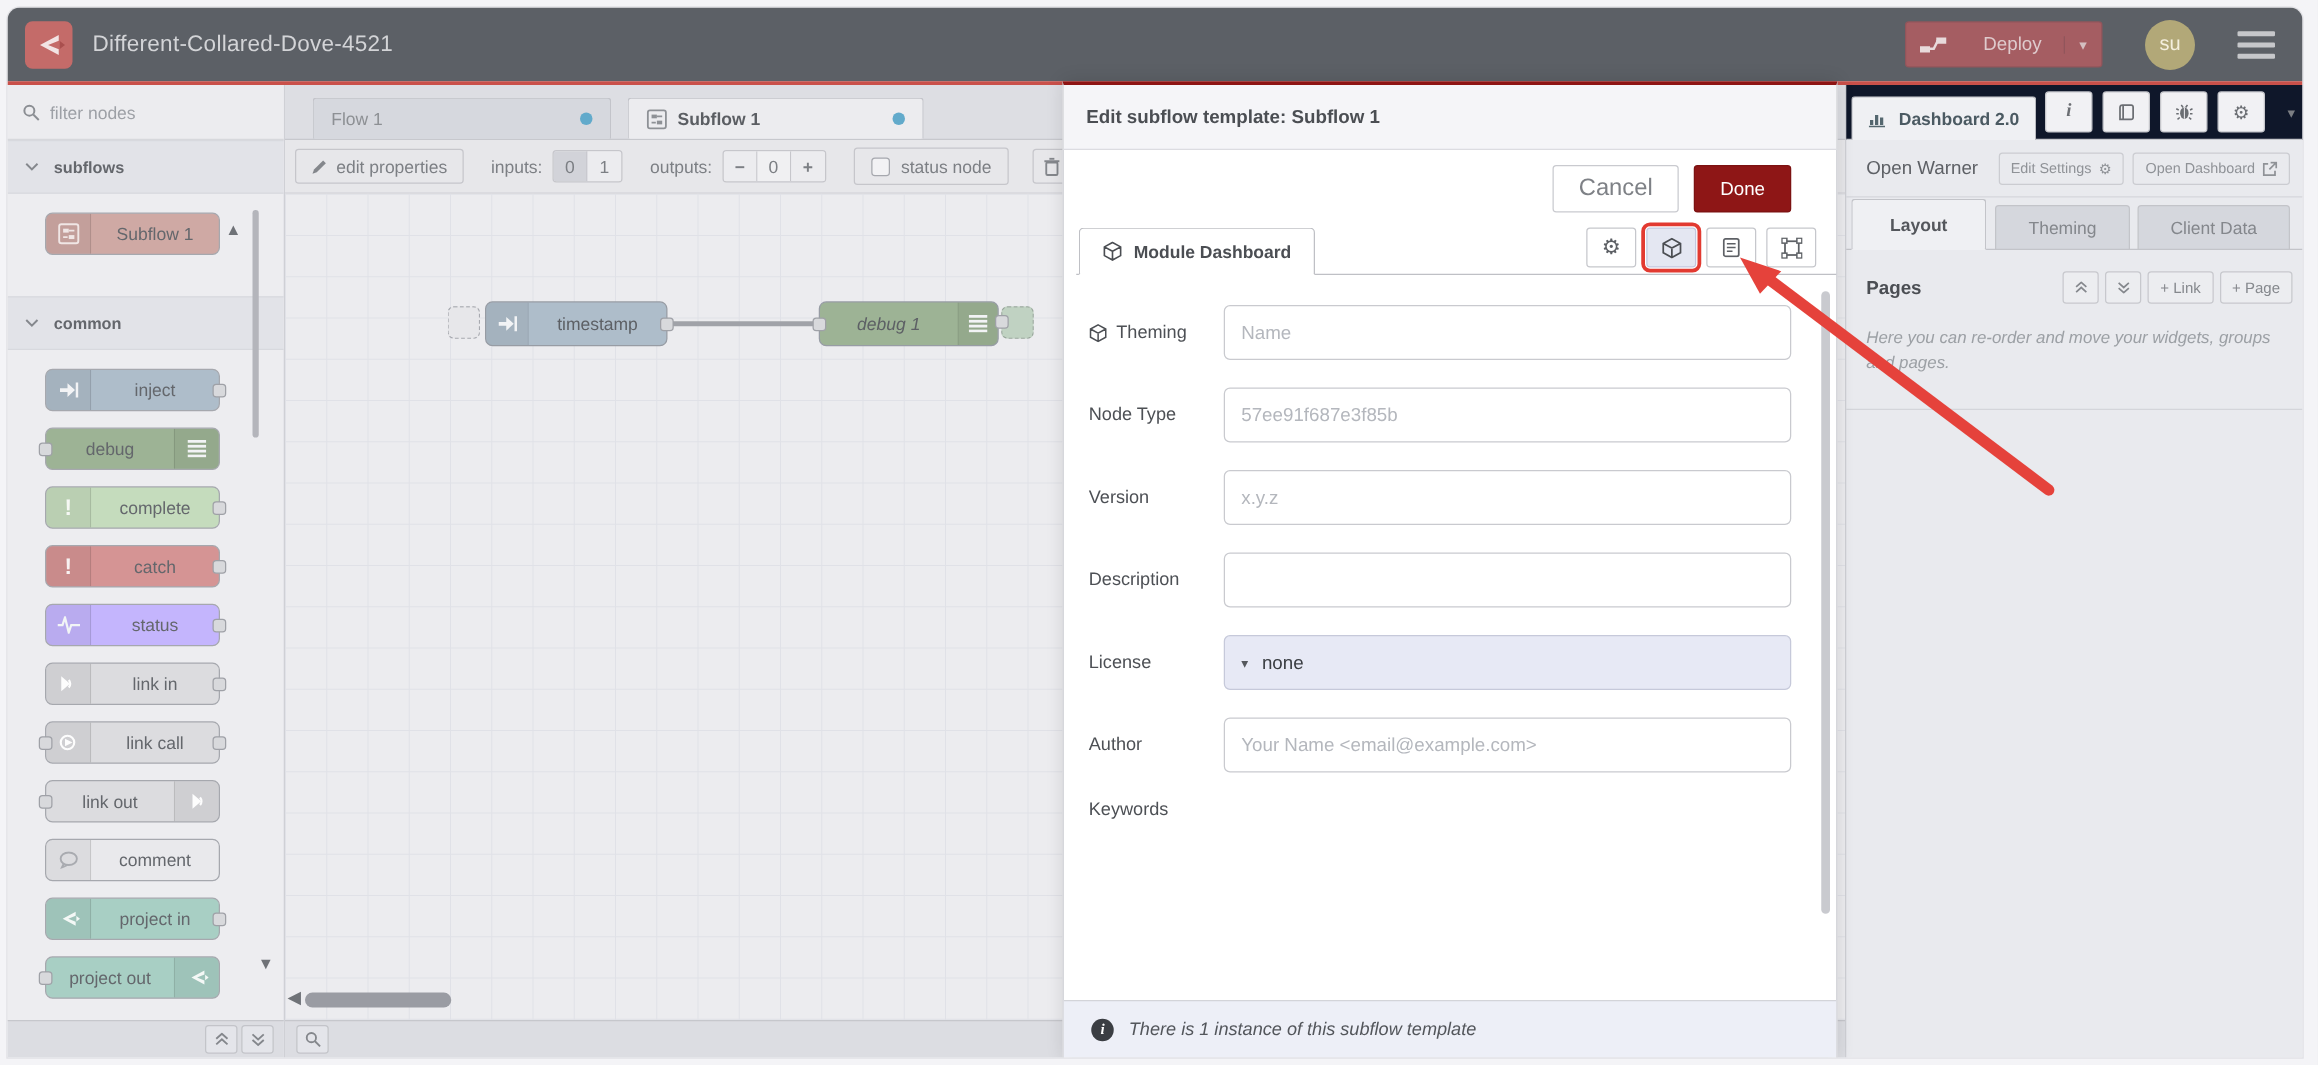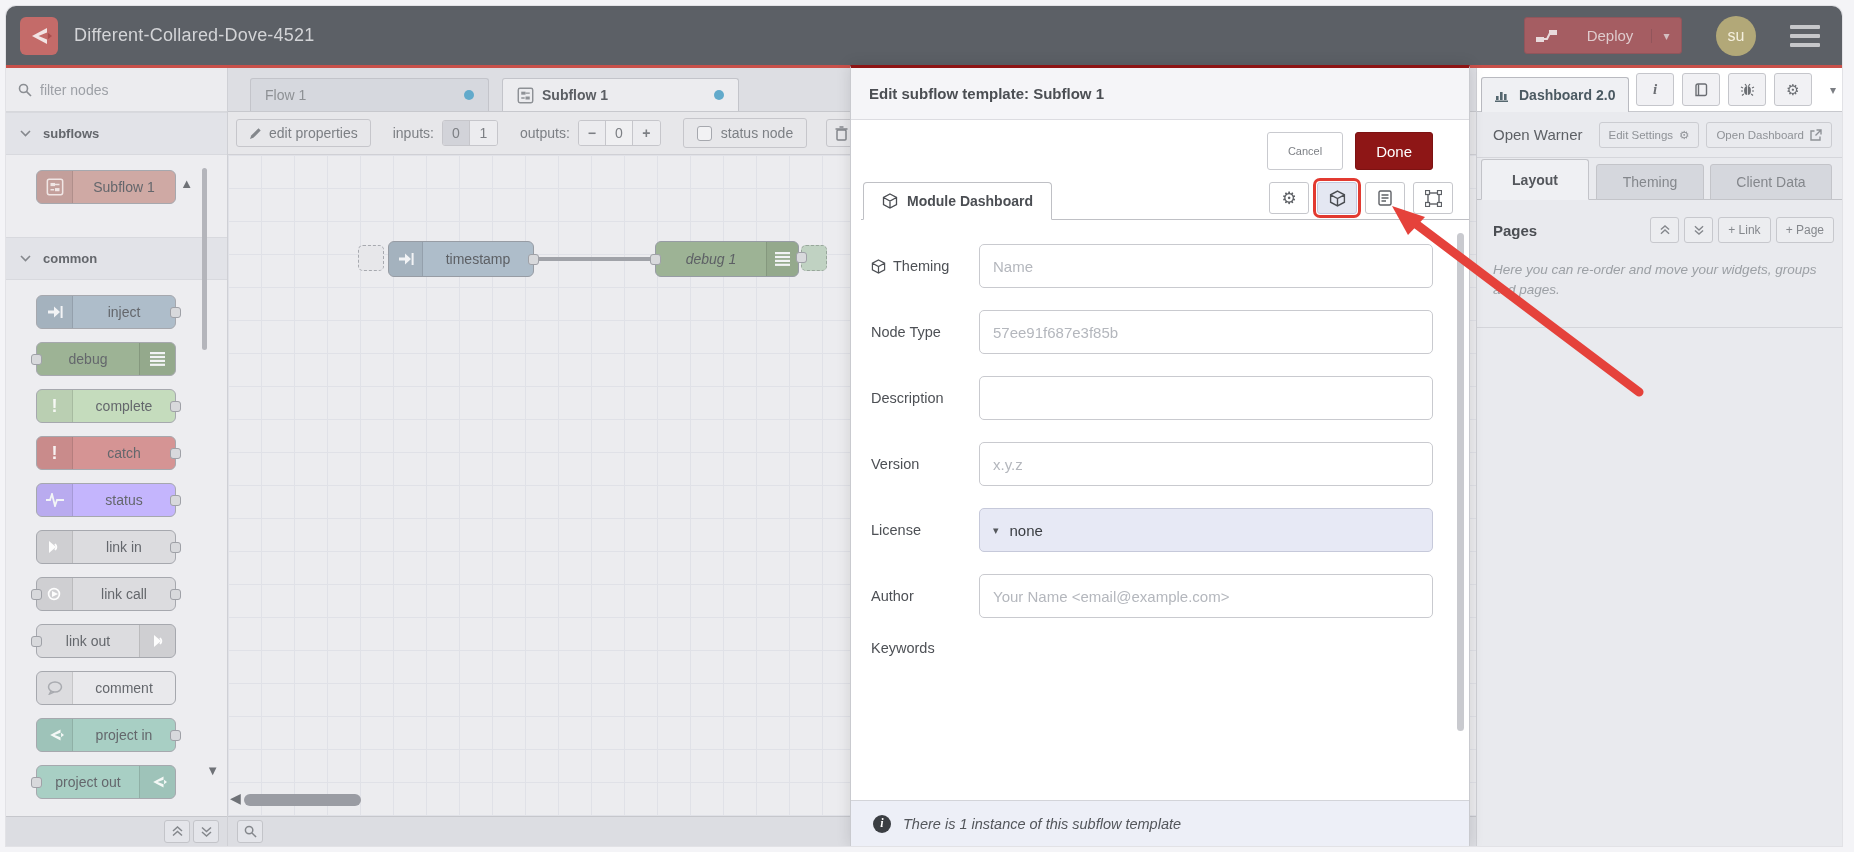--- a/index.html
+++ b/index.html
@@ -106,21 +106,21 @@
 
   
   .tray { position:absolute; left:844px; top:59px; bottom:0; width:620px; background:#fff;
     border-left:1px solid #c9cacf; border-right:1px solid #c9cacf; border-top:3px solid #8e1414;
     z-index:20; display:flex; flex-direction:column; box-shadow:0 0 14px rgba(0,0,0,.12); }
   .tray-hd { height:52px; background:#f5f5f8; border-bottom:1px solid #dcdce1; display:flex;
     align-items:center; padding-left:18px; font-size:15px; font-weight:bold; color:#4b4e53; }
   .tray-btnrow { height:62px; display:flex; align-items:center; justify-content:flex-end; gap:12px;
     padding-right:36px; }
   .btn-cancel { height:38px; padding:0 20px; border:1px solid #c9cacf; border-radius:3px; background:#fff;
-    color:#7e8186; font-size:11px; display:flex; align-items:center; }
+    color:#7e8186; font-size:19px; display:flex; align-items:center; }
   .btn-done { height:38px; padding:0 20px; border:1px solid #7c1212; border-radius:3px; background:#8e1616;
     color:#fff; font-size:15px; display:flex; align-items:center; }
   .tray-tabs { position:relative; height:38px; border-bottom:1px solid #bfc0c5; margin:0 0 0 10px; }
   .mp-tab { position:absolute; left:2px; bottom:-1px; height:38px; display:flex; align-items:center; gap:9px;
     padding:0 18px; background:#fff; border:1px solid #bfc0c5; border-bottom:1px solid #fff;
     border-radius:4px 4px 0 0; font-weight:bold; font-size:14px; color:#4b4e53; }
   .mp-icons { position:absolute; right:16px; bottom:5px; display:flex; gap:8px; }
   .mi-btn { width:40px; height:32px; border:1px solid #c6c7cc; border-radius:3px; background:#fff;
     display:flex; align-items:center; justify-content:center; color:#5d6065; }
   .mi-btn.sel { background:#e4e7f2; border-color:#c3c8df; }
@@ -139,21 +139,21 @@
   .tray-foot { margin-top:auto; height:46px; background:#edeff7; border-top:1px solid #d3d4d9;
     display:flex; align-items:center; gap:12px; padding-left:22px; font-style:italic;
     font-size:14.5px; color:#53565b; }
   .info-circle { width:18px; height:18px; border-radius:50%; background:#3b3e43; color:#fff;
     display:flex; align-items:center; justify-content:center; font-size:12px; font-style:italic;
     font-family:"Liberation Serif","DejaVu Serif",serif; font-weight:bold; }
 
   
   .sidebar { width:366px; background:#e9eaee; border-left:1px solid #cfd0d5; display:flex;
     flex-direction:column; }
-  .sb-hd { height:44px; background:#ffffff; border-bottom:1px solid #c7c8cd; display:flex;
+  .sb-hd { height:44px; background:#0f172a; border-bottom:1px solid #c7c8cd; display:flex;
     align-items:flex-end; padding-left:4px; position:relative; }
   .sb-tab { height:35px; margin-bottom:-1px; display:flex; align-items:center; gap:8px; padding:0 13px;
     background:#eff0f3; border:1px solid #b9bac0; border-bottom:none; border-radius:3px 3px 0 0;
     font-weight:bold; font-size:14px; color:#4b5a62; z-index:1; }
   .sb-hd-btns { position:absolute; right:30px; bottom:5px; display:flex; gap:8px; align-items:center; }
   .sb-ib { width:38px; height:33px; border:1px solid #c5c6cb; border-radius:3px; background:#f1f1f4;
     display:flex; align-items:center; justify-content:center; color:#6b6e73; font-size:15px; }
   .sb-caret { position:absolute; right:6px; bottom:14px; color:#7b7e83; font-size:12px; }
   .sb-proj { height:46px; display:flex; align-items:center; padding:0 10px 0 16px;
     border-bottom:1px solid #d5d6db; }
@@ -597,29 +597,29 @@
         <input class="f-input" placeholder="Name" style="">
       </div>
       <div class="frow">
         <span class="flabel">
             <span>Node Type</span>
           </span>
         <input class="f-input" placeholder="57ee91f687e3f85b" style="">
       </div>
       <div class="frow">
         <span class="flabel">
-            <span>Description</span>
-          </span>
-        <input class="f-input" placeholder="" style="">
+            <span>Version</span>
+          </span>
+        <input class="f-input" placeholder="x.y.z" style="">
       </div>
       <div class="frow">
         <span class="flabel">
-            <span>Version</span>
-          </span>
-        <input class="f-input" placeholder="x.y.z" style="">
+            <span>Description</span>
+          </span>
+        <input class="f-input" placeholder="" style="">
       </div>
       <div class="frow">
         <span class="flabel">
             <span>License</span>
           </span>
         <div class="f-select">
           <span class="car">▾</span>
           <span>none</span>
         </div>
       </div>

